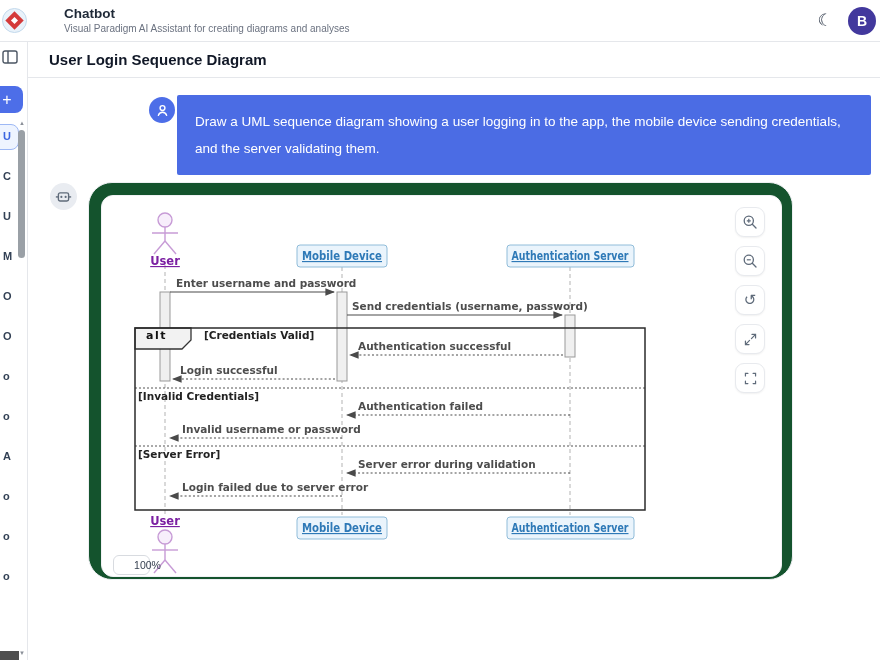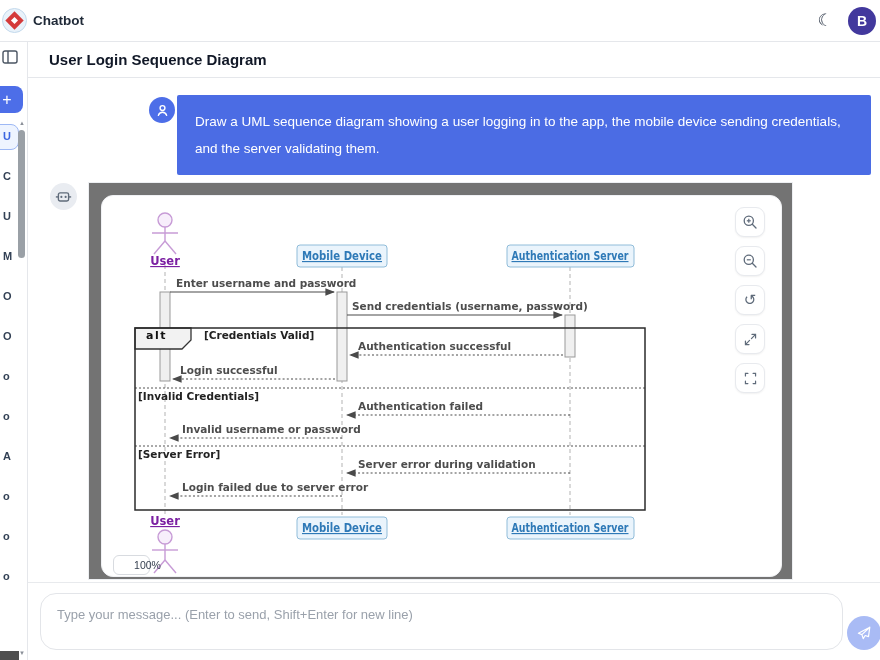--- a/index.html
+++ b/index.html
@@ -2,21 +2,21 @@
 <html><head>
 <meta charset="utf-8">
 <style>
   * { box-sizing: border-box; margin: 0; padding: 0; }
   html,body { width: 880px; height: 660px; overflow: hidden; background:#fff;
     font-family: "Liberation Sans", sans-serif; }
   .app { width:880px; height:660px; display:flex; flex-direction:column; position:relative; }
 
   
   .top-bar { height:42px; display:flex; align-items:center; border-bottom:1px solid #e5e7eb;
-    padding-left:2px; position:relative; background:#fff; flex:0 0 auto; }
+    padding-left:2px; position:relative; background:#fff; flex:0 0 auto;gap:31px; }
   .vp-logo { width:25px; height:25px; border-radius:50%; background:#e9f2fa; border:1px solid #c3d9ec;
     position:relative; overflow:hidden; flex:0 0 auto; }
   .vp-diamond { position:absolute; left:5px; top:5px; width:13px; height:13px; background:#d43a3a;
     transform:rotate(45deg); }
   .vp-diamond::after { content:""; position:absolute; left:4px; top:4px; width:5px; height:5px;
     background:#fff; }
   .titles { margin-left:6px; line-height:1.15; }
   .app-title { font-size:13.5px; font-weight:bold; color:#1f2937; }
   .app-sub { font-size:10px; color:#6b7280; margin-top:1px; }
   .top-actions { position:absolute; right:4px; top:0; height:42px; display:flex; align-items:center; gap:10px; }
@@ -58,22 +58,22 @@
   .user-row { position:absolute; left:0; top:17px; width:100%; }
   .u-avatar { position:absolute; left:121px; top:2px; width:26px; height:26px; border-radius:50%;
     background:#4d6ee8; display:flex; align-items:center; justify-content:center; }
   .bubble { position:absolute; left:149px; top:0; width:694px; background:#4b6ce4; color:#fff;
     border-radius:2px; padding:13px 18px; font-size:13.5px; line-height:2.0; }
 
   
   .bot-row { position:absolute; left:0; top:104px; width:100%; }
   .bot-avatar { position:absolute; left:22px; top:1px; width:27px; height:27px; border-radius:50%;
     background:#e9ecf1; display:flex; align-items:center; justify-content:center; }
-  .card { position:absolute; left:60px; top:0; width:705px; height:398px; background:#737373;
-    border:1px solid #edeff2; border-radius:0; overflow:hidden; }
+  .card { position:absolute; left:60px; top:0; width:705px; height:398px; background:#14532d;
+    border:1px solid #edeff2; border-radius:24px; overflow:hidden; }
   .canvas { position:absolute; left:12px; top:12px; width:681px; height:382px; background:#fff;
     border:1px solid #f0f1f4; border-radius:12px; overflow:hidden; }
   .diagram-svg { position:absolute; left:28px; top:11px; }
 
   .ctrl-stack { position:absolute; right:27px; top:24px; display:flex; flex-direction:column; gap:9px; }
   .ctrl-btn { width:30px; height:30px; background:#fff; border:1px solid #e8eaee; border-radius:9px;
     box-shadow:0 1px 2px rgba(0,0,0,.06); display:flex; align-items:center; justify-content:center;
     color:#5f6b7a; cursor:pointer; font-size:15px; }
   .zoom-badge { position:absolute; left:24px; top:372px; width:37px; height:20px; background:#fff;
     border:1px solid #d8dbe0; border-radius:6px; font-size:10.5px; color:#374151;
@@ -102,20 +102,21 @@
 <body>
 
 <div class="app">
 
   <header class="top-bar">
     <div class="vp-logo">
       <div class="vp-diamond"></div>
     </div>
     <div class="titles">
       <div class="app-title">Chatbot</div>
+      <div class="app-sub">Visual Paradigm AI Assistant for creating diagrams and analyses</div>
     </div>
     <div class="top-actions">
       <button class="theme-btn">
         <span>☾</span>
       </button>
       <div class="user-avatar">B</div>
     </div>
   </header>
 
   <div class="body-row">
@@ -312,25 +313,17 @@
                   <path d="M2.6 5.2 V2.6 H5.2 M10.8 2.6 H13.4 V5.2 M13.4 10.8 V13.4 H10.8 M5.2 13.4 H2.6 V10.8" fill="none" stroke="#5f6b7a" stroke-width="1.3" stroke-linecap="round"></path>
                 </svg>
               </button>
             </div>
 
             <div class="zoom-badge">100%</div>
           </div>
         </div>
       </div>
 
-      <div class="composer">
-        <textarea class="msg-input" placeholder="Type your message... (Enter to send, Shift+Enter for new line)" style=""></textarea>
-        <button class="send-btn">
-          <svg width="16" height="16" viewBox="0 0 16 16">
-            <path d="M13.8 2.2 L2.4 8.3 l3.5 1.3 L7.2 13.6 l2-3.1 3.3 1.1 Z M5.9 9.6 L13.8 2.2" fill="none" stroke="#fff" stroke-width="1.2" stroke-linejoin="round"></path>
-          </svg>
-        </button>
-      </div>
     </main>
   </div>
 
   <div class="corner-strip"></div>
 </div>
 
 </body></html>

